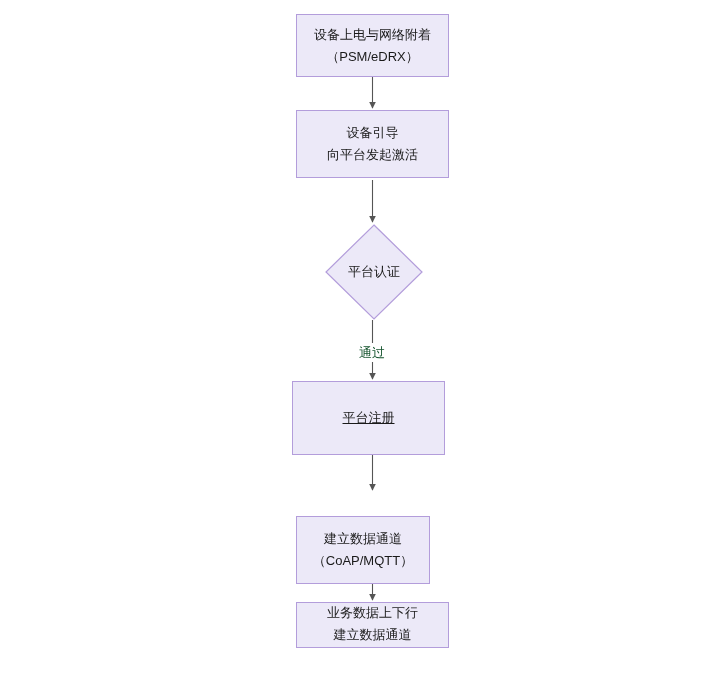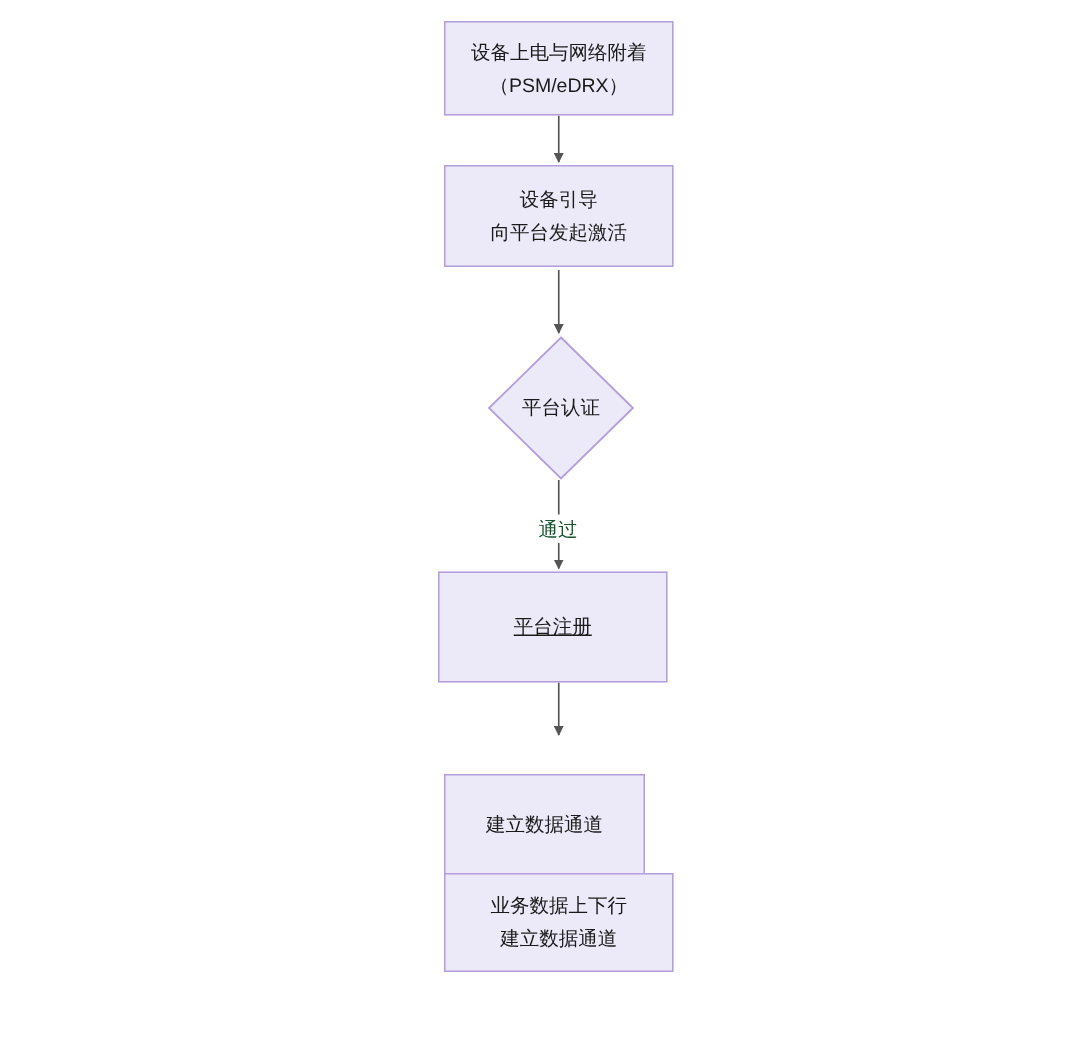--- a/index.html
+++ b/index.html
@@ -122,20 +122,21 @@
   <div class="edge-label" style="left:356px; top:343px;">
     <span>通过</span>
   </div>
 
   <div class="node" style="left:292px; top:381px; width:153px; height:74px;text-decoration:underline;">
     <span class="line">平台注册</span>
   </div>
 
   <div class="node" style="left:296px; top:516px; width:134px; height:68px;">
     <span class="line">建立数据通道</span>
+    <span class="line">（CoAP/MQTT）</span>
   </div>
 
-  <div class="node" style="left:296px; top:582px; width:153px; height:66px;">
+  <div class="node" style="left:296px; top:602px; width:153px; height:46px;font-family:Liberation Mono, monospace;">
     <span class="line">业务数据上下行</span>
     <span class="line">建立数据通道</span>
   </div>
 
 </div>
 
 </body></html>

